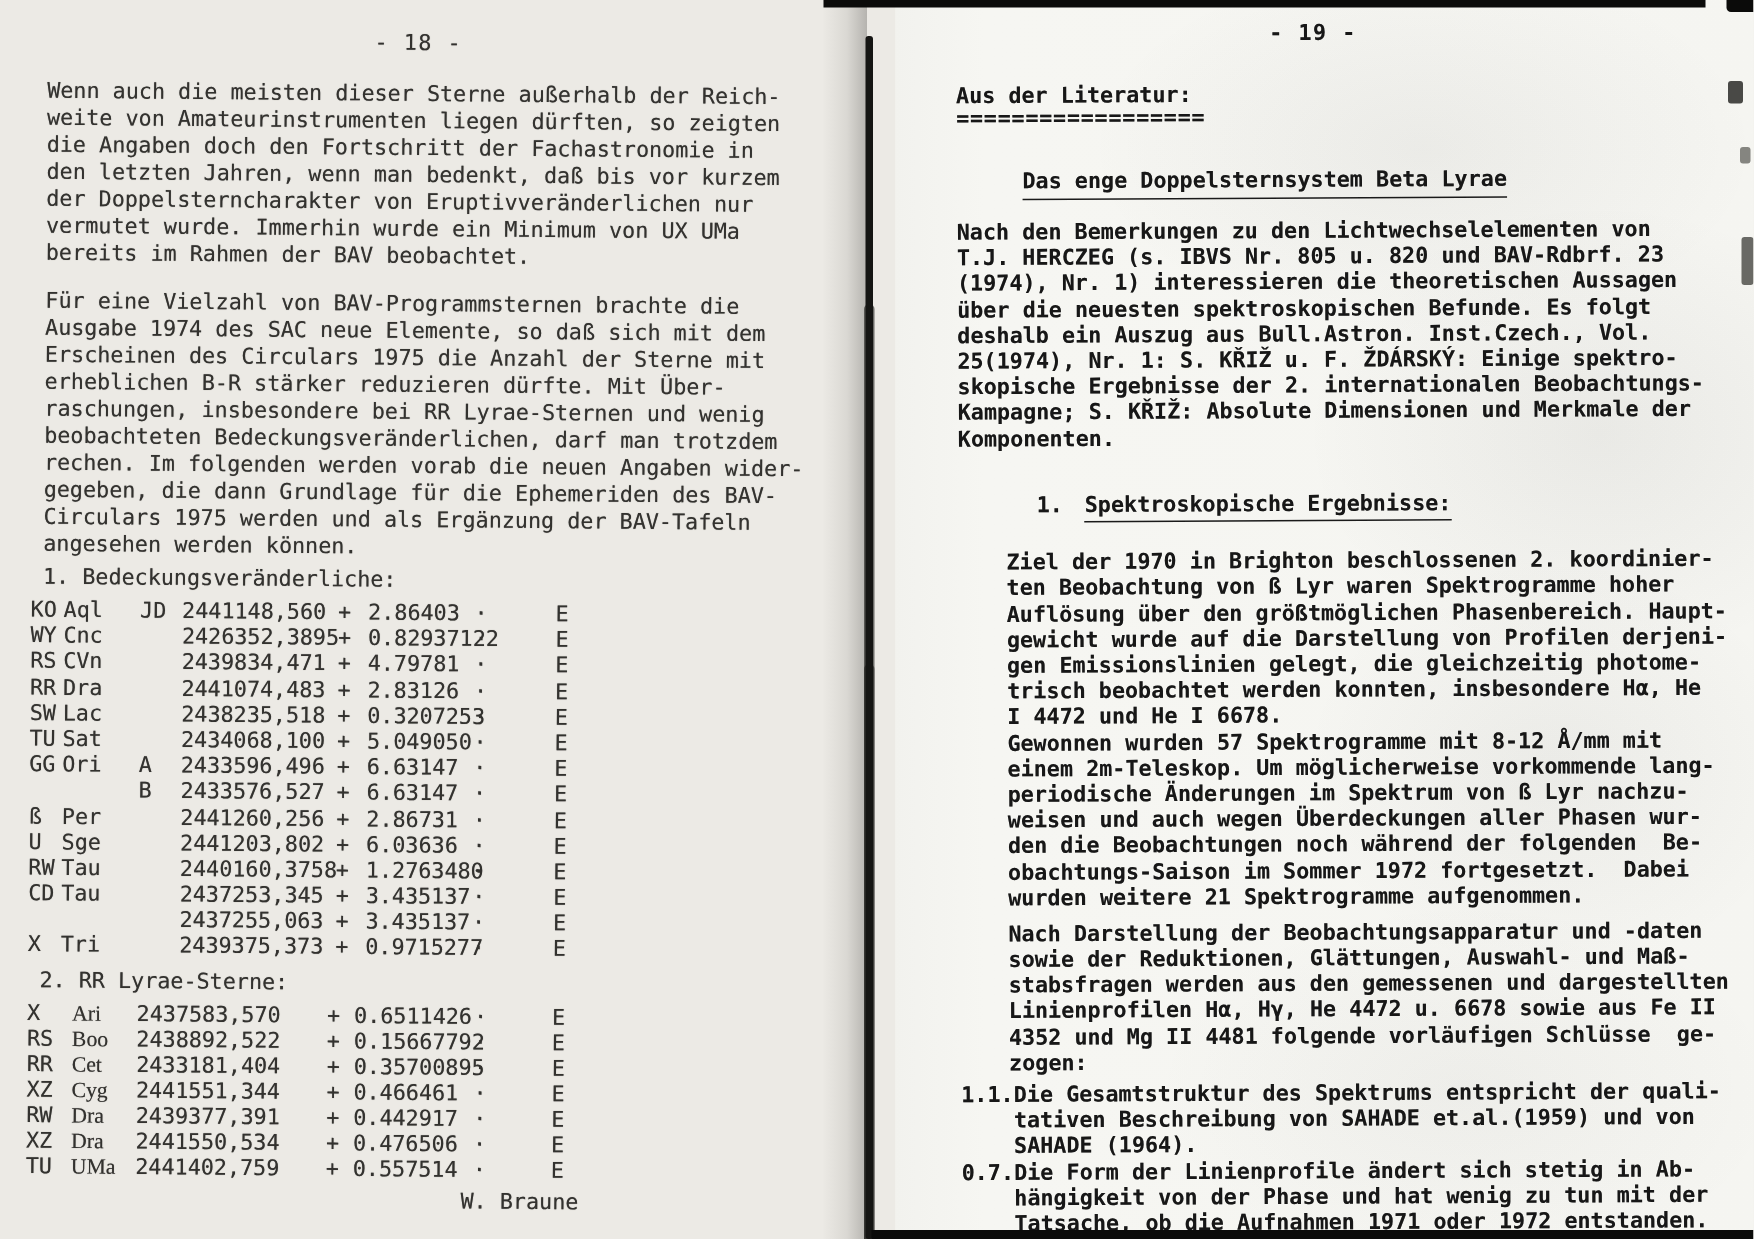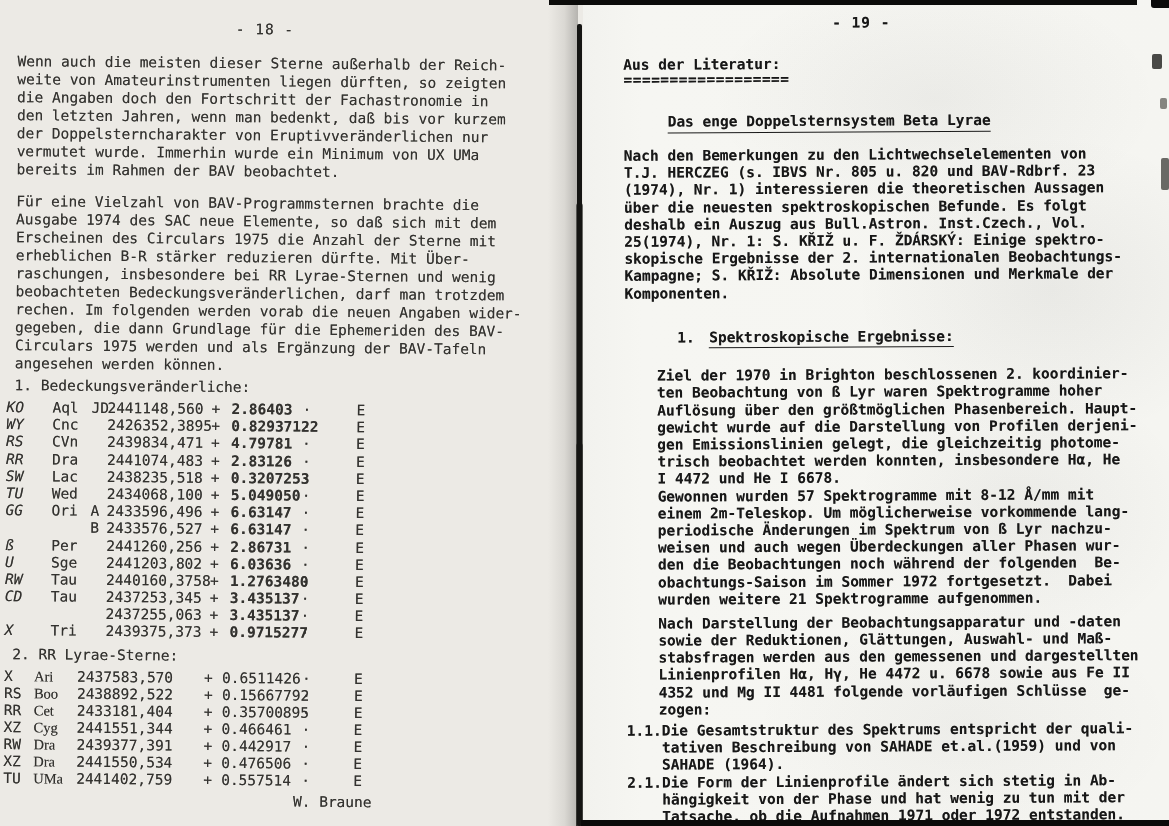--- a/index.html
+++ b/index.html
@@ -1,21 +1,21 @@
 <!DOCTYPE html>
 <html><head>
 <meta charset="utf-8">
 <style>
   html,body{margin:0;padding:0;}
   body{
     width:1169px;height:826px;overflow:hidden;position:relative;
     background:#eceae5;
     font-family:"DejaVu Sans Mono", monospace;
   }
-  .page{position:absolute;top:0;height:826px;overflow:hidden;}
+  .page{position:absolute;top:0;height:826px;overflow:hidden;margin-left:14px;}
   .page-left{
     left:0;width:578px;
     background:
       radial-gradient(ellipse 300px 200px at 85% 30%, rgba(0,0,0,0.025), rgba(0,0,0,0) 70%),
       radial-gradient(ellipse 260px 160px at 70% 75%, rgba(0,0,0,0.03), rgba(0,0,0,0) 70%),
       linear-gradient(90deg, #fafaf7 0%, #f8f8f5 88%, #ececе7 100%),
       #f9f9f6;
   }
   .page-right{
     left:583px;width:586px;
@@ -52,26 +52,26 @@
   
   .pl-pagenum{margin:4px 0 0 218px;line-height:18px;letter-spacing:1px;}
   .p1{margin-top:16px;}
   .p2{margin-top:14px;}
   .sec-head-left{margin-top:4px;line-height:18px;}
   .vtable{margin:5px 0 0 -10px;position:relative;}
   .trow{position:relative;}
   .t1 .trow{height:17.2px;line-height:17.2px;}
   .t2 .trow{height:17px;line-height:17px;}
   .c{position:absolute;top:0;white-space:pre;}
-  .t1 .c-star{left:2px;font-style:italic;}   .t2 .c-star{left:2px;}
-  .t1 .c-const{left:48px;} .t2 .c-const{left:32px;font-family:Liberation Serif, serif;}
-  .t1 .c-comp{left:87px;}
+  .t1 .c-star{left:2px;}   .t2 .c-star{left:2px;}
+  .t1 .c-const{left:24px;} .t2 .c-const{left:32px;font-family:Liberation Serif, serif;}
+  .t1 .c-comp{left:75px;}
   .t1 .c-epoch{left:103px;}.t2 .c-epoch{left:75px;}
   .t1 .c-plus{left:207px;} .t2 .c-plus{left:202px;}
-  .t1 .c-period{left:227px;font-weight:bold;}.t2 .c-period{left:220px;}
+  .t1 .c-period{left:227px;}.t2 .c-period{left:220px;}
   .t1 .c-dot{left:298px;}  .t2 .c-dot{left:300px;}
   .t1 .c-e{left:352px;}    .t2 .c-e{left:352px;}
   .sec2-head{margin-top:5px;}
   .t2{margin-top:5px;}
   .signature{margin:3px 0 0 282px;line-height:18px;}
 
   
   .pr-pagenum{margin:0 0 0 209px;line-height:17px;letter-spacing:1px;}
   .rubric{margin-top:24px;line-height:17px;}
   .rubric-underline{line-height:13px;letter-spacing:0.5px;}
@@ -189,21 +189,21 @@
           <span class="c c-comp"></span>
           <span class="c c-epoch">2438235,518</span>
           <span class="c c-plus">+</span>
           <span class="c c-period">0.3207253</span>
           <span class="c c-dot">·</span>
           <span class="c c-e">E</span>
         </div>
 
         <div class="trow">
           <span class="c c-star">TU</span>
-          <span class="c c-const">Wed</span>
+          <span class="c c-const">Sat</span>
           <span class="c c-comp"></span>
           <span class="c c-epoch">2434068,100</span>
           <span class="c c-plus">+</span>
           <span class="c c-period">5.049050</span>
           <span class="c c-dot">·</span>
           <span class="c c-e">E</span>
         </div>
 
         <div class="trow">
           <span class="c c-star">GG</span>
@@ -433,21 +433,21 @@
       <span class="item-label">1.1.</span>
       <div>
 
       <div class="line">Die Gesamtstruktur des Spektrums entspricht der quali-</div>
           <div class="line">tativen Beschreibung von SAHADE et.al.(1959) und von</div>
           <div class="line">SAHADE (1964).</div>
         </div>
     </div>
 
     <div class="item item-2">
-      <span class="item-label">2.1.</span>
+      <span class="item-label">0.7.</span>
       <div>
 
       <div class="line">Die Form der Linienprofile ändert sich stetig in Ab-</div>
           <div class="line">hängigkeit von der Phase und hat wenig zu tun mit der</div>
           <div class="line">Tatsache, ob die Aufnahmen 1971 oder 1972 entstanden.</div>
           <div class="line">Hiernach scheinen die unregelmäßigen Schwankungen nicht</div>
         </div>
     </div>
   </div>
 </div>

